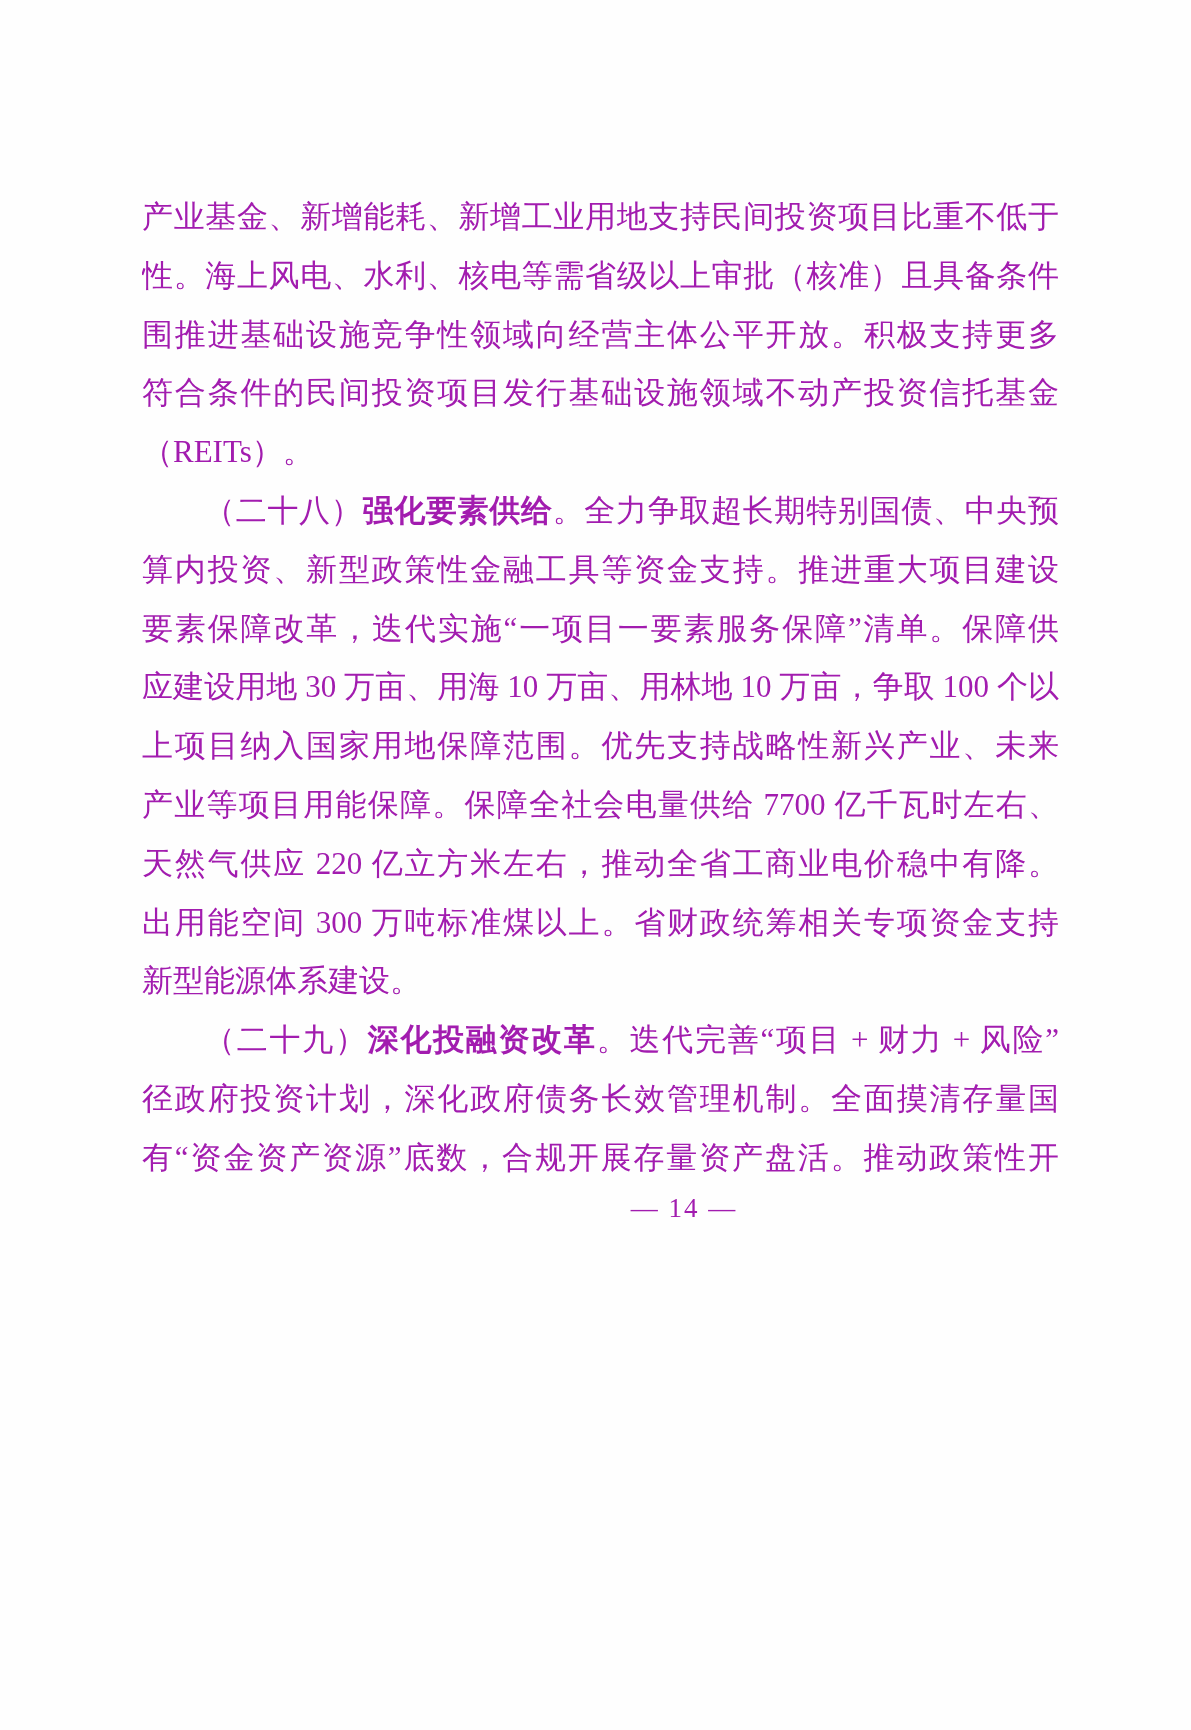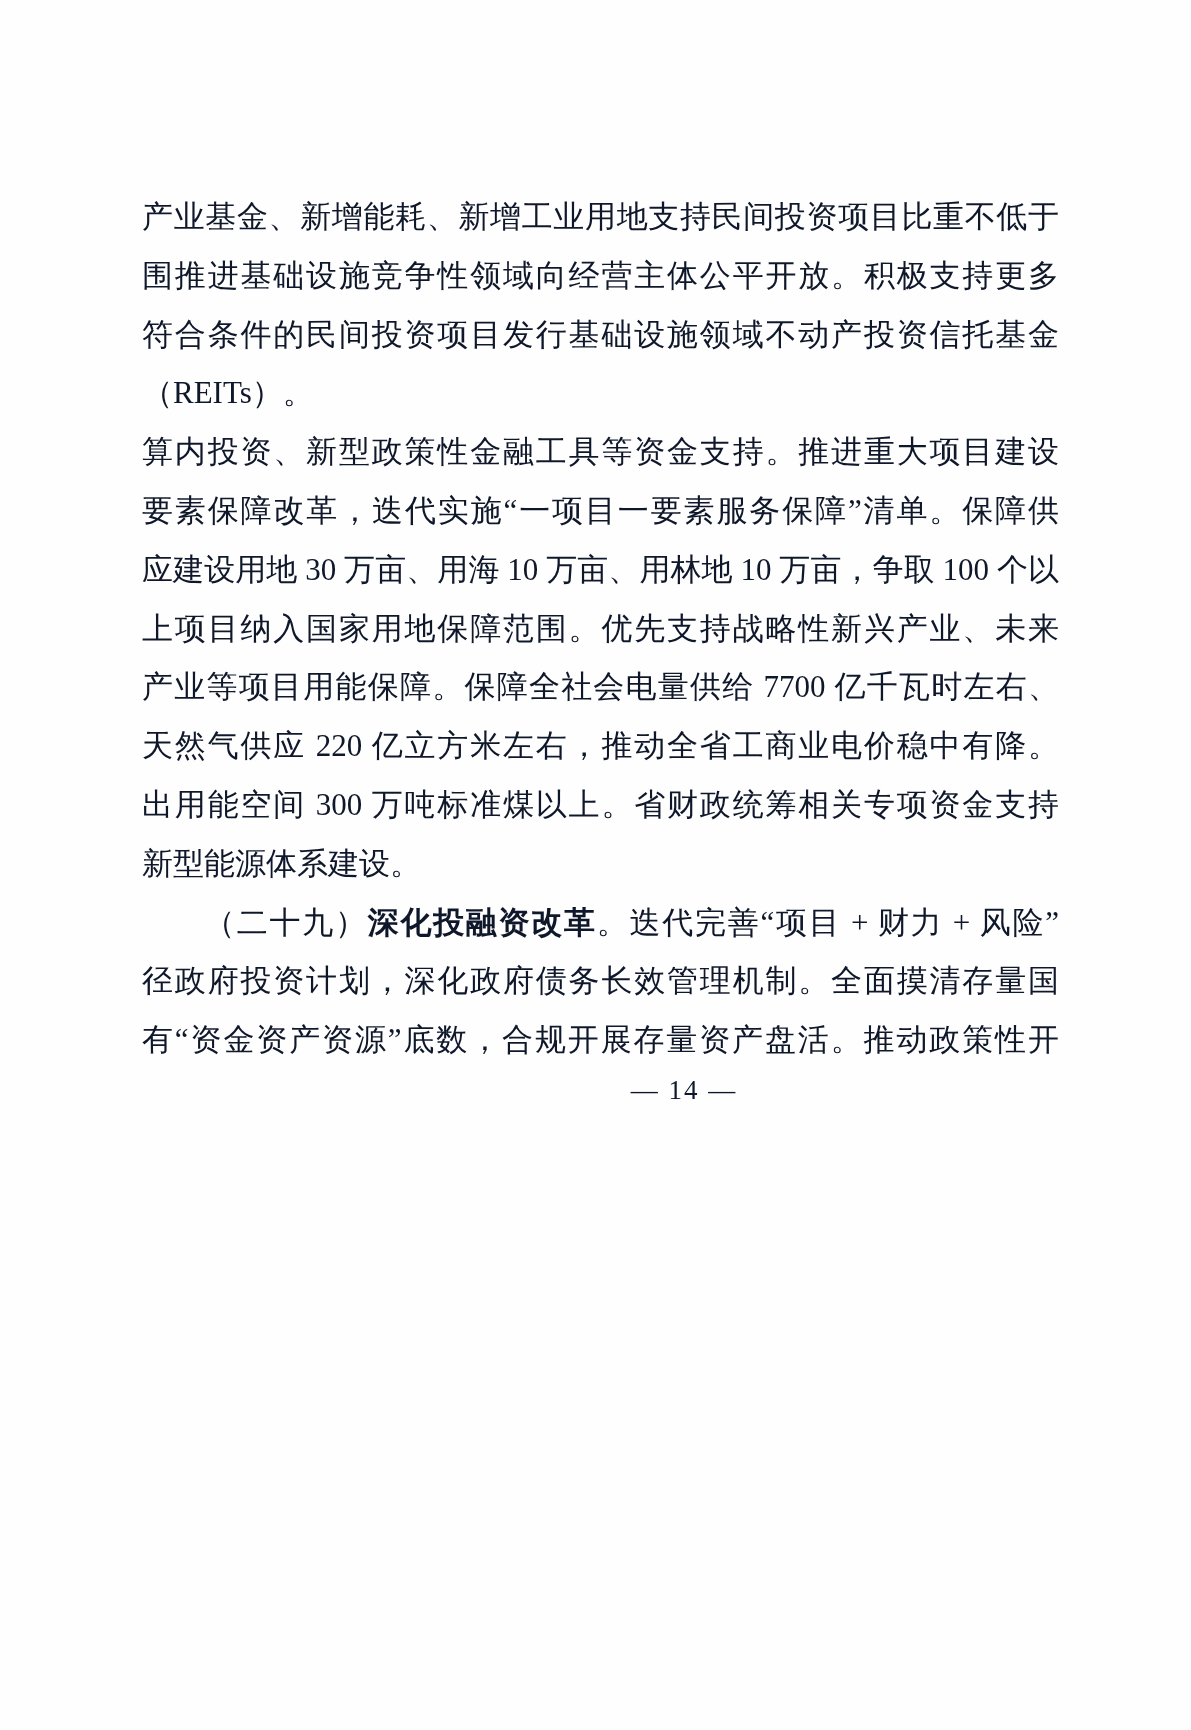--- a/index.html
+++ b/index.html
@@ -6,21 +6,21 @@
     margin: 0;
     padding: 0;
     background: #e8e8e8;
   }
   .page {
     position: relative;
     width: 1191px;
     height: 1730px;
     margin: 0 auto;
     background: #fefefe;
-    color: #0f172a;
+    color: #a21caf;
     font-family: "Liberation Serif", "DejaVu Serif", serif;
     overflow: hidden;
   }
   .text-block {
     padding: 188px 132px 0 142px;
   }
   .line {
     font-size: 31px;
     height: 58.8px;
     line-height: 58.8px;
@@ -45,23 +45,25 @@
     letter-spacing: 2px;
     text-align: center;
   }
 </style>
 </head>
 <body>
 
 <div class="page">
   <div class="text-block">
     <div class="line">产业基金、新增能耗、新增工业用地支持民间投资项目比重不低于</div>
+    <div class="line">性。海上风电、水利、核电等需省级以上审批（核准）且具备条件</div>
     <div class="line">围推进基础设施竞争性领域向经营主体公平开放。积极支持更多</div>
     <div class="line">符合条件的民间投资项目发行基础设施领域不动产投资信托基金</div>
     <div class="line para-end">（REITs）。</div>
+    <div class="line indent"><span>（二十八）</span><span class="head">强化要素供给</span><span>。全力争取超长期特别国债、中央预</span></div>
     <div class="line">算内投资、新型政策性金融工具等资金支持。推进重大项目建设</div>
     <div class="line">要素保障改革，迭代实施“一项目一要素服务保障”清单。保障供</div>
     <div class="line">应建设用地 30 万亩、用海 10 万亩、用林地 10 万亩，争取 100 个以</div>
     <div class="line">上项目纳入国家用地保障范围。优先支持战略性新兴产业、未来</div>
     <div class="line">产业等项目用能保障。保障全社会电量供给 7700 亿千瓦时左右、</div>
     <div class="line">天然气供应 220 亿立方米左右，推动全省工商业电价稳中有降。</div>
     <div class="line">出用能空间 300 万吨标准煤以上。省财政统筹相关专项资金支持</div>
     <div class="line para-end">新型能源体系建设。</div>
     <div class="line indent"><span>（二十九）</span><span class="head">深化投融资改革</span><span>。迭代完善“项目 + 财力 + 风险”</span></div>
     <div class="line">径政府投资计划，深化政府债务长效管理机制。全面摸清存量国</div>

